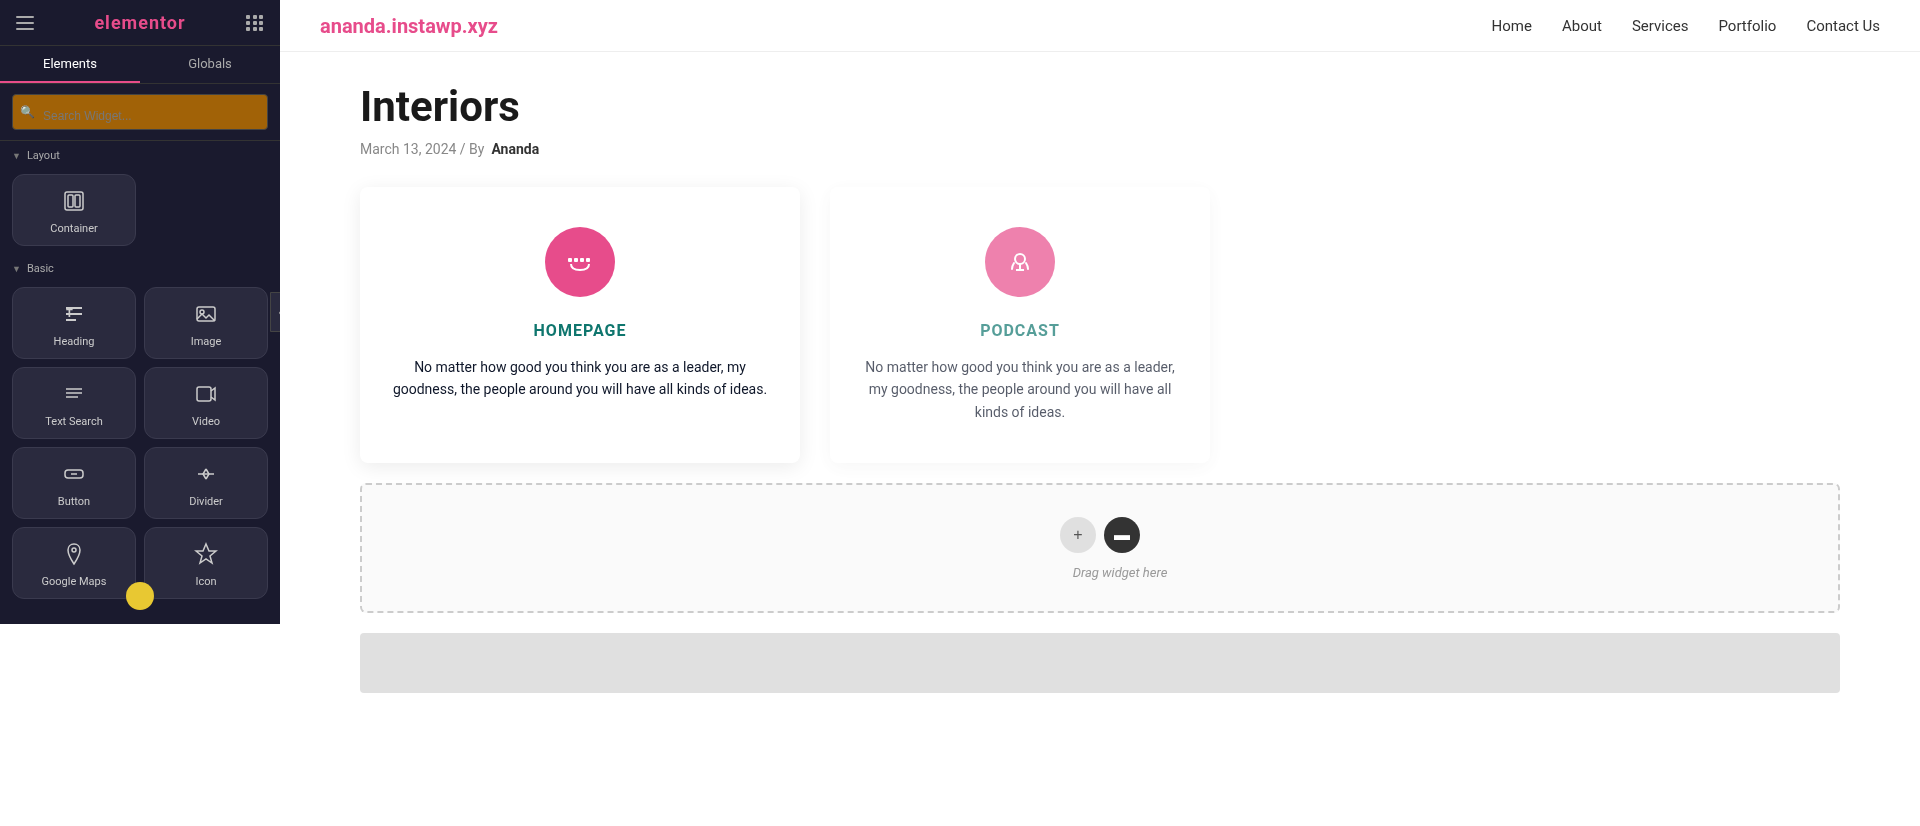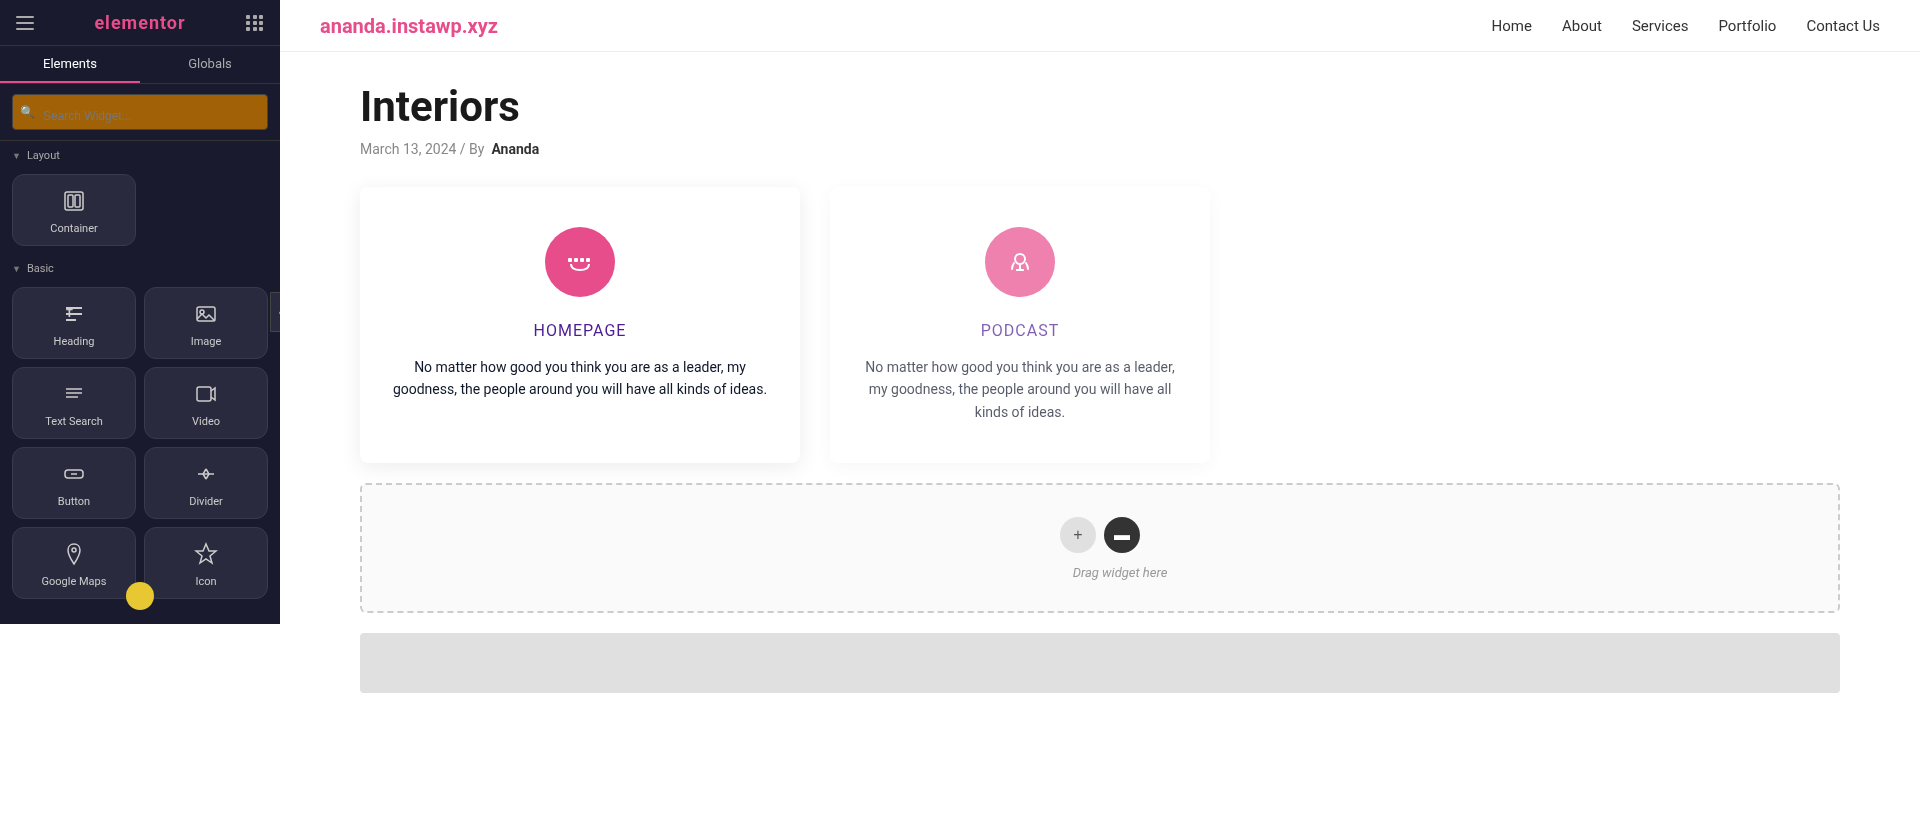--- a/index.html
+++ b/index.html
@@ -264,23 +264,23 @@
       border-radius: 50%;
       display: flex;
       align-items: center;
       justify-content: center;
       margin: 0 auto 24px;
       color: #fff;
       font-size: 28px;
     }
     .card-title {
       font-size: 16px;
-      font-weight: 400;
+      font-weight: 700;
       letter-spacing: 1px;
-      color: #4c1d95;
+      color: #0f766e;
       margin-bottom: 16px;
       text-transform: uppercase;
     }
     .card-text {
       font-size: 14px;
       color: #0f172a;
       line-height: 1.6;
     }
 
     

